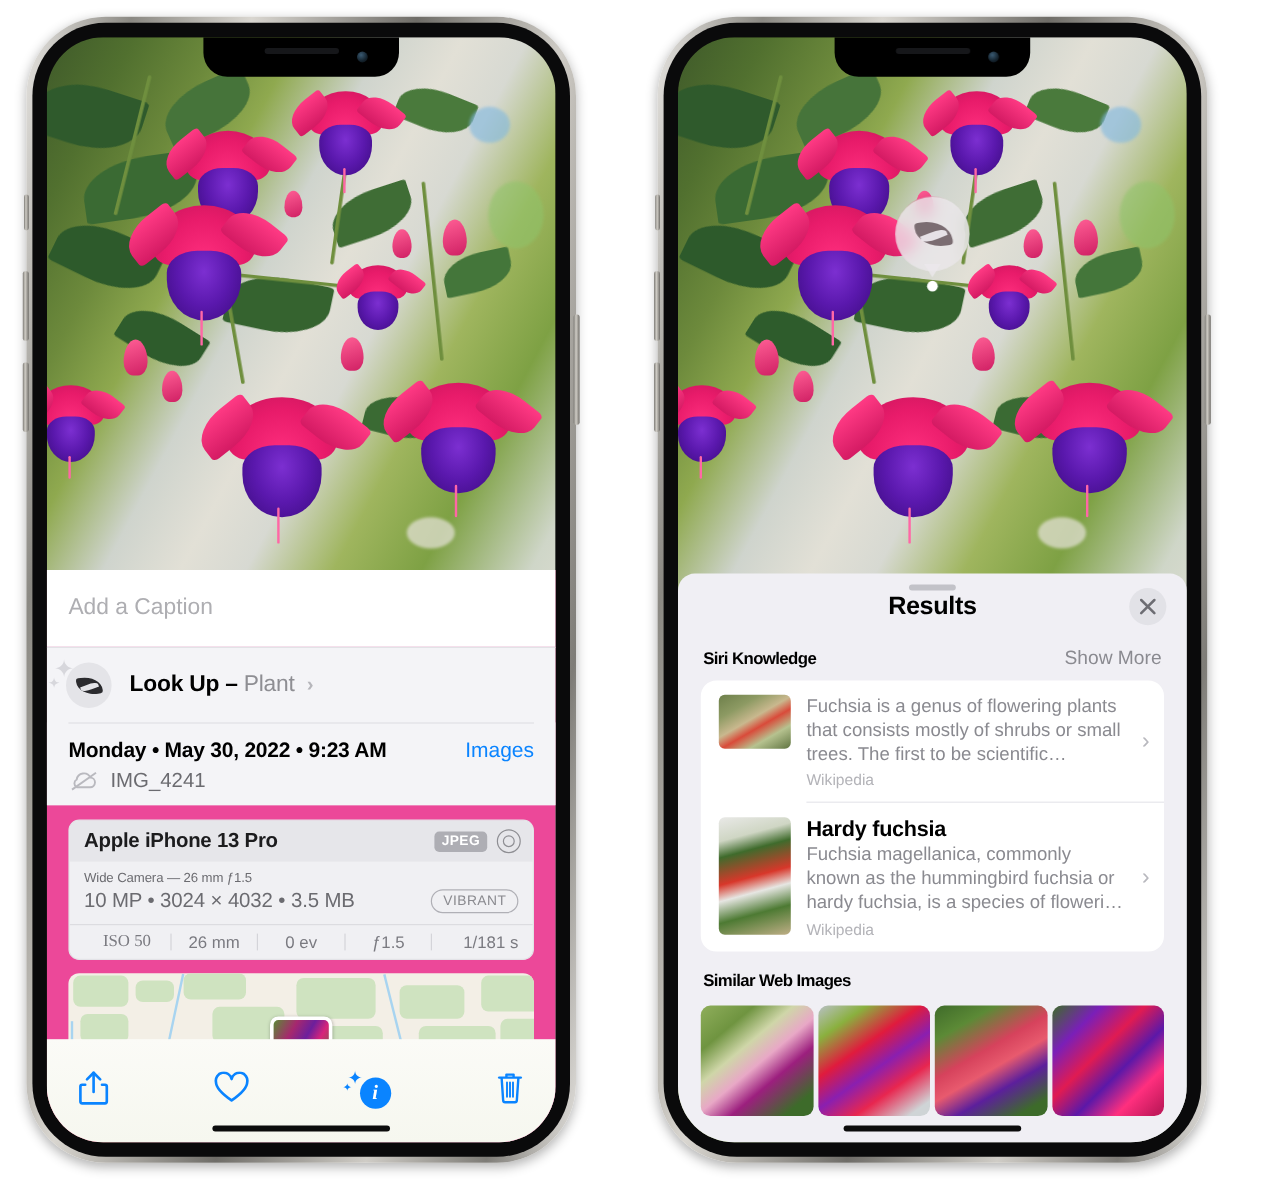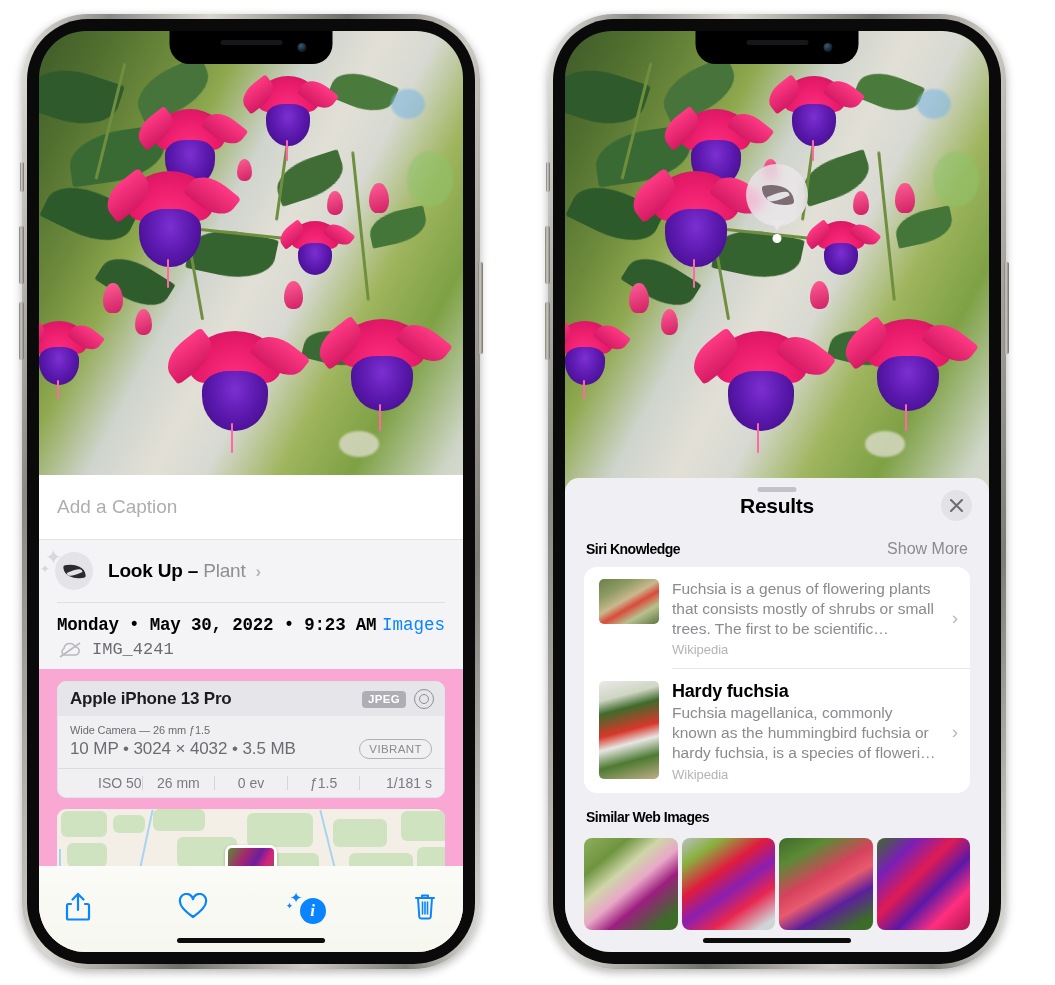--- a/index.html
+++ b/index.html
@@ -88,21 +88,21 @@
   .fl .cor { position: absolute; width: 72%; height: 60%; left: 14%; top: 40%;
     background: radial-gradient(ellipse at 50% 30%, #7c2fd1 0%, #5a18ad 50%, #3b0b7d 100%);
     border-radius: 45% 45% 55% 55% / 35% 35% 65% 65%;
     filter: blur(.5px); }
   .fl .stam { position: absolute; left: 46%; top: 92%; width: 2px; height: 30%;
     background: #ff67a6; border-radius: 2px; }
   .bud { position: absolute; background: linear-gradient(160deg,#ff5f95,#cf1f63);
     border-radius: 50% 50% 40% 40% / 62% 62% 38% 38%; filter: blur(.5px); }
 
   
-  .sheet { position: absolute; left:0; right:0; bottom:0; background:#f9a8d4; }
+  .sheet { position: absolute; left:0; right:0; bottom:0; background:#ec4899; }
 
   .caption-row { height: 64px; display:flex; align-items:center; padding: 0 18px;
     background: #fff; }
   .caption-placeholder { color:#aeaeb2; font-size: 19px; }
 
   .lookup-sec { background:#f4f4f7; border-top:1px solid #e2e2e6; }
   .lookup-row { display:flex; align-items:center; gap:15px; padding: 12px 18px 12px 16px; }
   .lookup-badge { position:relative; width:38px; height:38px; flex:0 0 38px; }
   .lookup-badge .circ { position:absolute; inset:0; border-radius:50%; background:#e4e4e8; }
   .lookup-badge .leaf { position:absolute; left:9px; top:12px; width:21px; height:15px;
@@ -110,21 +110,21 @@
   .lookup-badge .leaf::after { content:""; position:absolute; left:3px; top:6px;
     width:15px; height:5px; background:#e4e4e8; border-radius: 0 60% 0 60%; transform: rotate(-14deg); }
   .spark { position:absolute; color:#d7d7dc; }
   .spark.s1 { left:-10px; top:-7px; font-size:20px; }
   .spark.s2 { left:-15px; top:10px; font-size:12px; }
   .lookup-text { font-size:19px; font-weight:700; color:#000; letter-spacing:-.2px; }
   .lookup-text .dash { font-weight:700; }
   .lookup-text .kind { font-weight:400; color:#8e8e93; }
   .chev { color:#b6b6bb; font-size:17px; margin-left:5px; }
 
-  .meta-sec { background:#f4f4f7; padding: 0 18px 10px; font-family: Liberation Mono, monospace; }
+  .meta-sec { background:#f4f4f7; padding: 0 18px 10px; }
   .meta-divider { height:1px; background:#e0e0e4; margin: 0 0 12px; }
   .meta-date-row { display:flex; align-items:baseline; justify-content:space-between; }
   .meta-date { font-size:17.5px; font-weight:700; color:#000; letter-spacing:-.2px; }
   .adjust { font-size:17.5px; color:#0a84ff; }
   .meta-file { display:flex; align-items:center; gap:9px; margin-top:5px; }
   .cloud-slash { position:relative; width:26px; height:18px; }
   .cloud-slash svg { position:absolute; left:0; top:0; }
   .filename { font-size:17px; color:#6b6b70; }
 
   .cam-card { margin: 12px 18px 0; border-radius:9px; overflow:hidden;
@@ -142,21 +142,21 @@
     border:1.8px solid #8e8e93; }
   .cam-body { padding: 8px 12px 9px; }
   .cam-line1 { font-size:11px; color:#6b6b70; letter-spacing:-.1px; }
   .cam-line2row { display:flex; align-items:center; justify-content:space-between; margin-top:3px; }
   .cam-line2 { font-size:17px; color:#6b6b70; letter-spacing:-.1px; }
   .pill-vibrant { border:1px solid #b0b0b6; color:#8a8a8f; font-size:11.5px;
     padding: 3px 9px; border-radius:11px; letter-spacing:.4px; }
   .cam-foot { display:flex; align-items:center; border-top:1px solid #dcdce0;
     padding: 6px 10px; }
   .cam-foot .cell { flex:1; text-align:center; font-size:14px; color:#7a7a80; }
-  .cam-foot .cell:first-child { text-align:right; padding-left:2px; }
+  .cam-foot .cell:first-child { text-align:center; padding-left:2px;font-family:Liberation Serif, serif; }
   .cam-foot .cell:last-child { text-align:right; padding-right:2px; }
   .cam-foot .sep { width:1px; height:14px; background:#d4d4d9; }
 
   .map-card { margin: 11px 18px 0; height:64px; border-radius:9px 9px 0 0; overflow:hidden;
     position:relative; background:#f3efe6; }
   .mp { position:absolute; background:#cfe3c0; border-radius:6px; }
   .mw { position:absolute; background:#a8d4f0; }
   .map-pin { position:absolute; left:50%; transform:translateX(-50%); bottom:-16px;
     width:52px; height:44px; background:#fff; border-radius:7px; padding:3px;
     box-shadow:0 1px 3px rgba(0,0,0,.25); }

